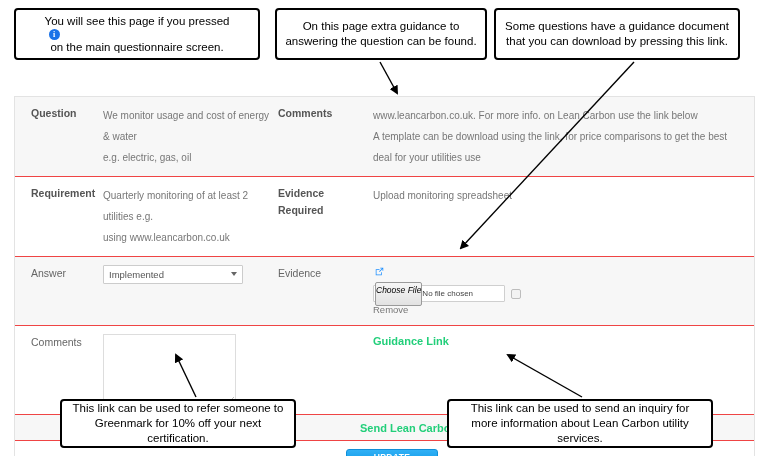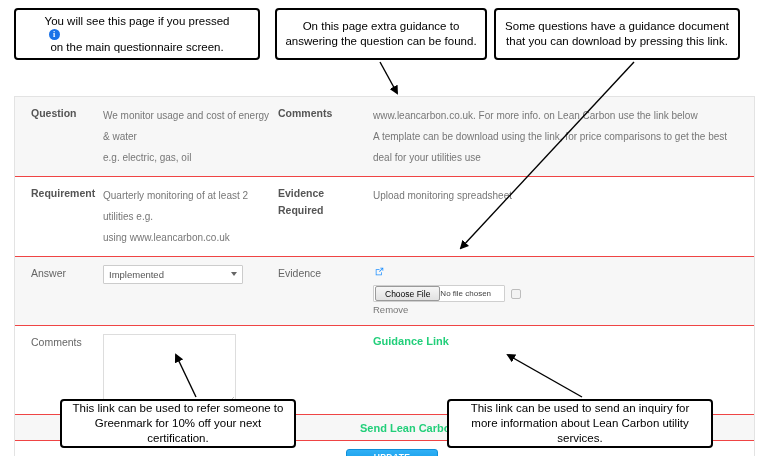--- a/index.html
+++ b/index.html
@@ -153,30 +153,31 @@
     align-items: center;
     box-sizing: border-box;
     width: 132px;
     height: 17px;
     border: 1px solid #cfcfcf;
     background: #ffffff;
     border-radius: 1px;
   }
   .choose-btn {
     box-sizing: border-box;
-    height: 15px;
+    height: 24px;
     margin: 1px 0 1px 1px;
-    padding: 0 9px;
+    padding: 0 0;
     font-size: 8.5px;
     line-height: 14px;
     color: #000000;
     background: linear-gradient(#f6f6f6, #e2e2e2);
     border: 1px solid #9a9a9a;
     border-radius: 2px;
     white-space: nowrap;
+    font-style: italic;
   }
   .nofile {
     font-size: 8px;
     color: #444444;
     white-space: nowrap;
   }
   .ev-check {
     box-sizing: border-box;
     width: 10px; height: 10px;
     border: 1px solid #bdbdbd;

